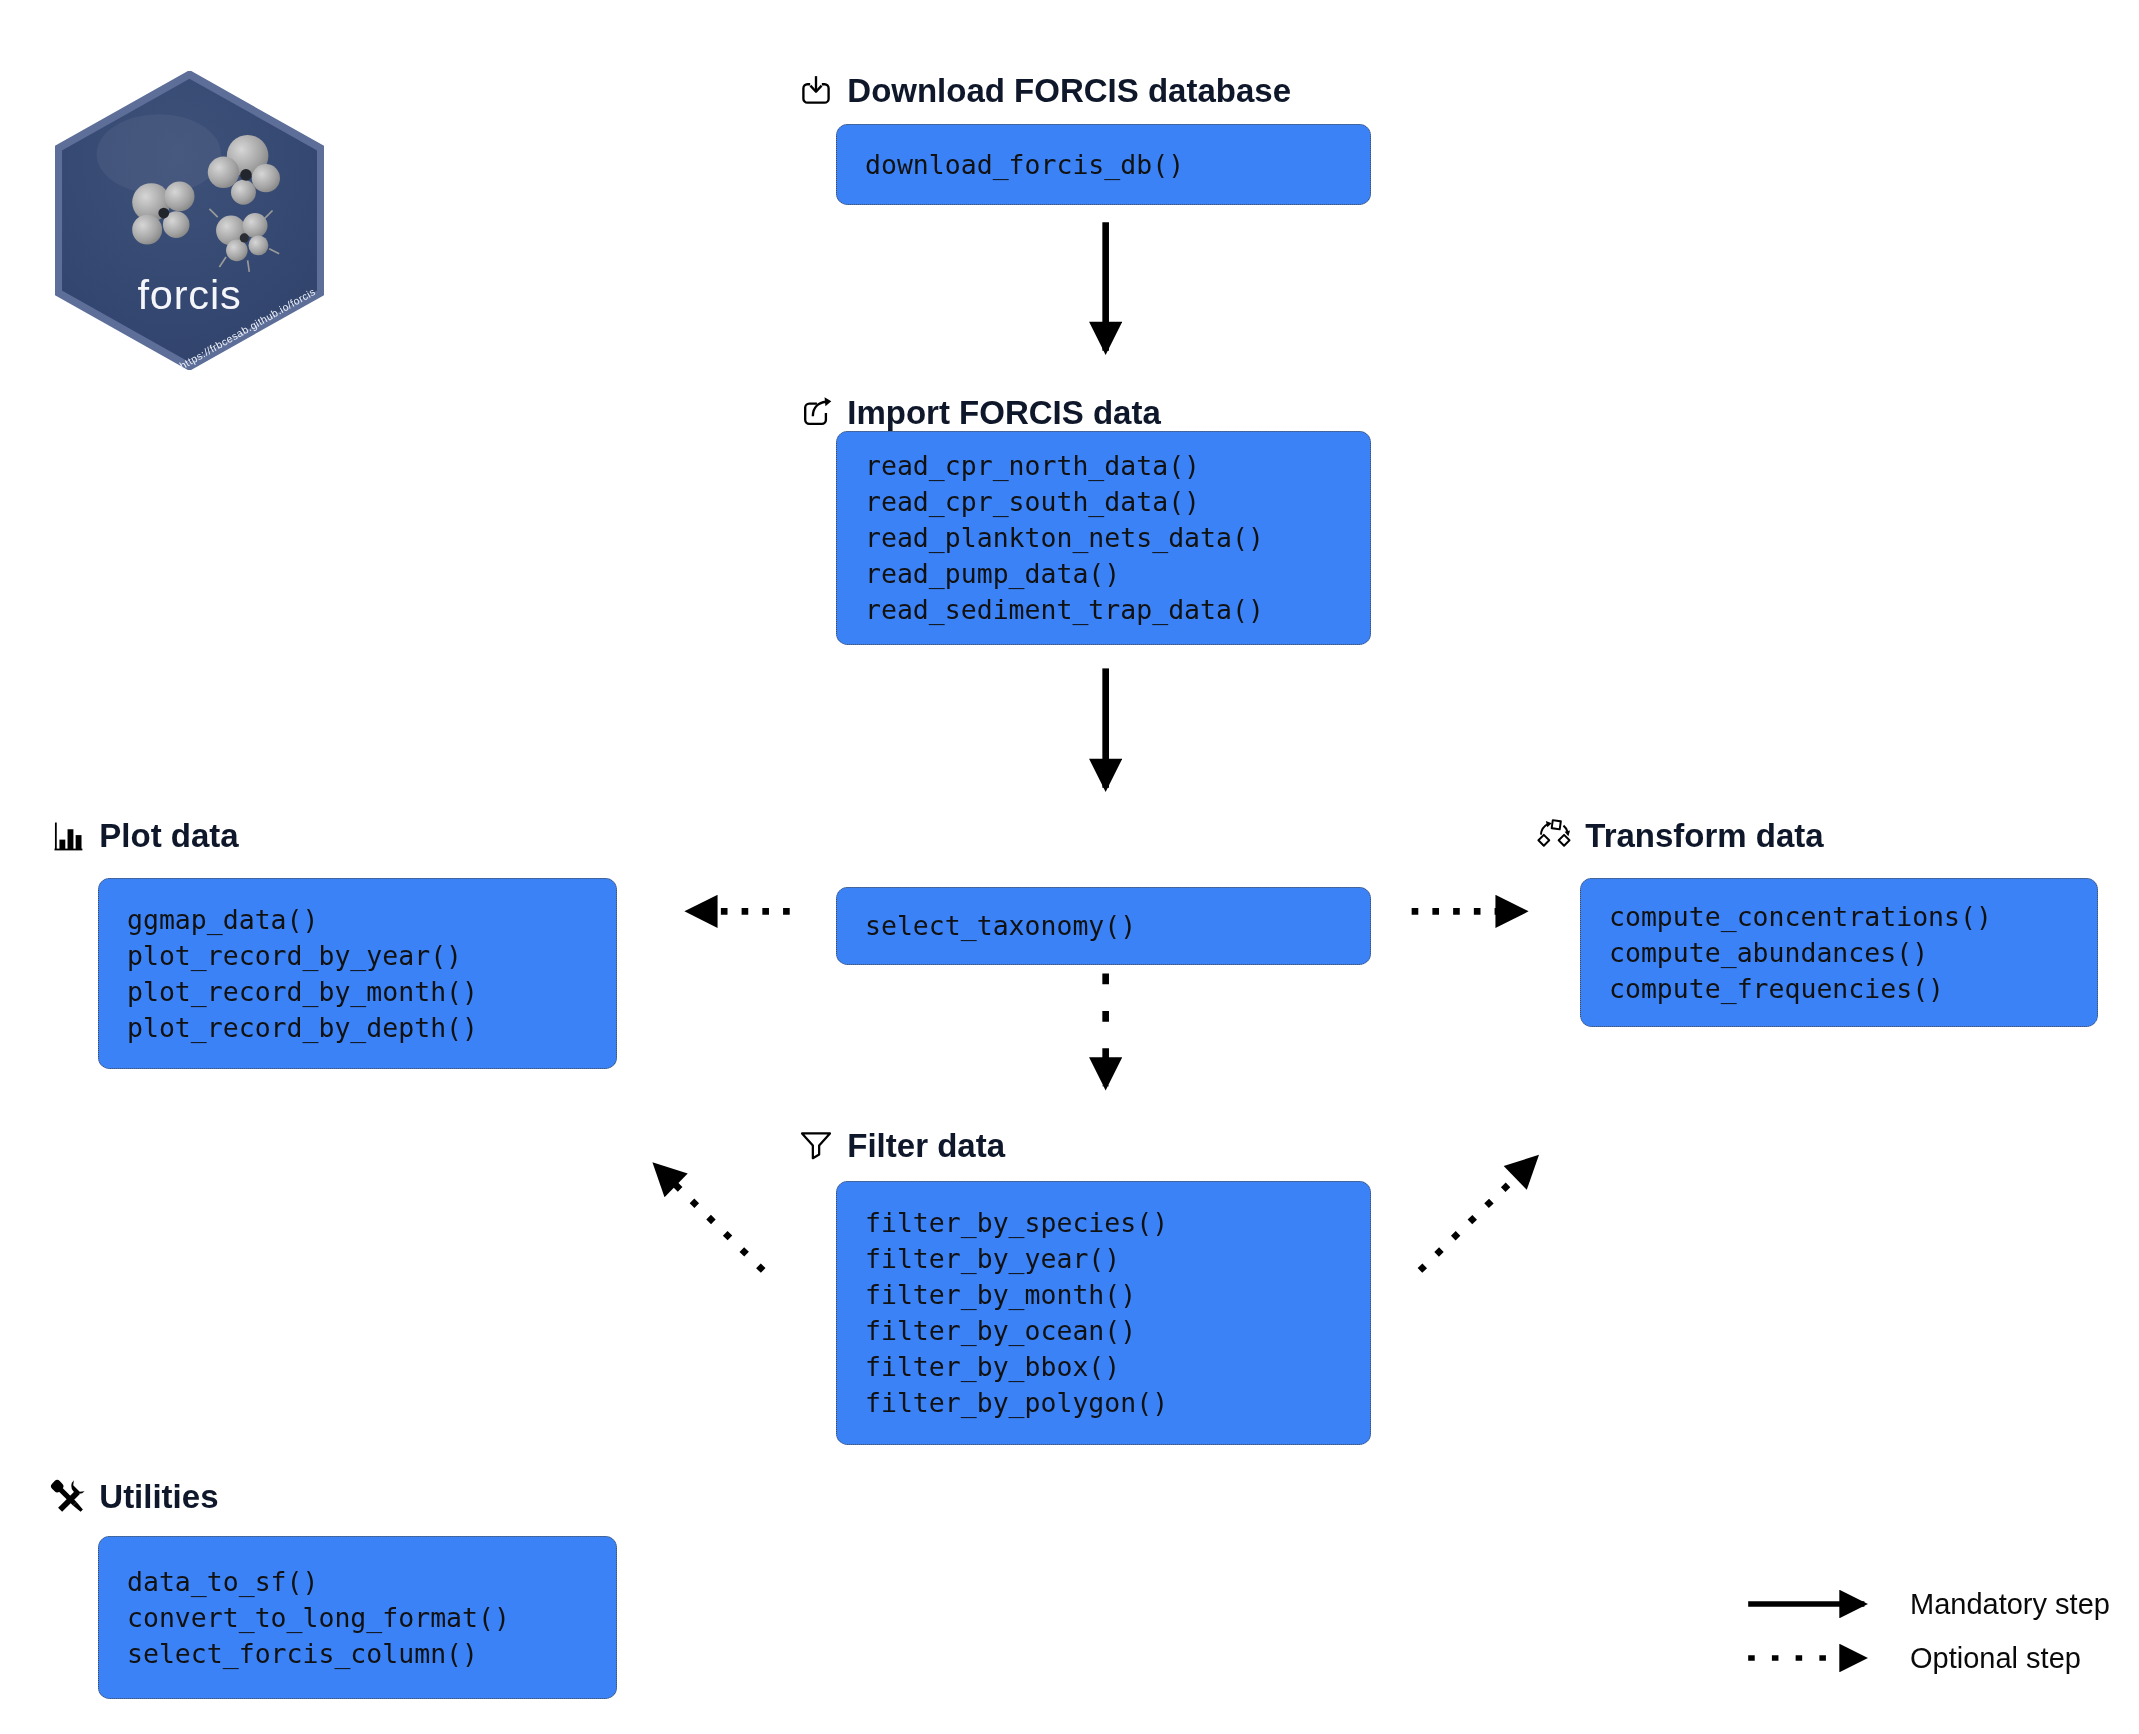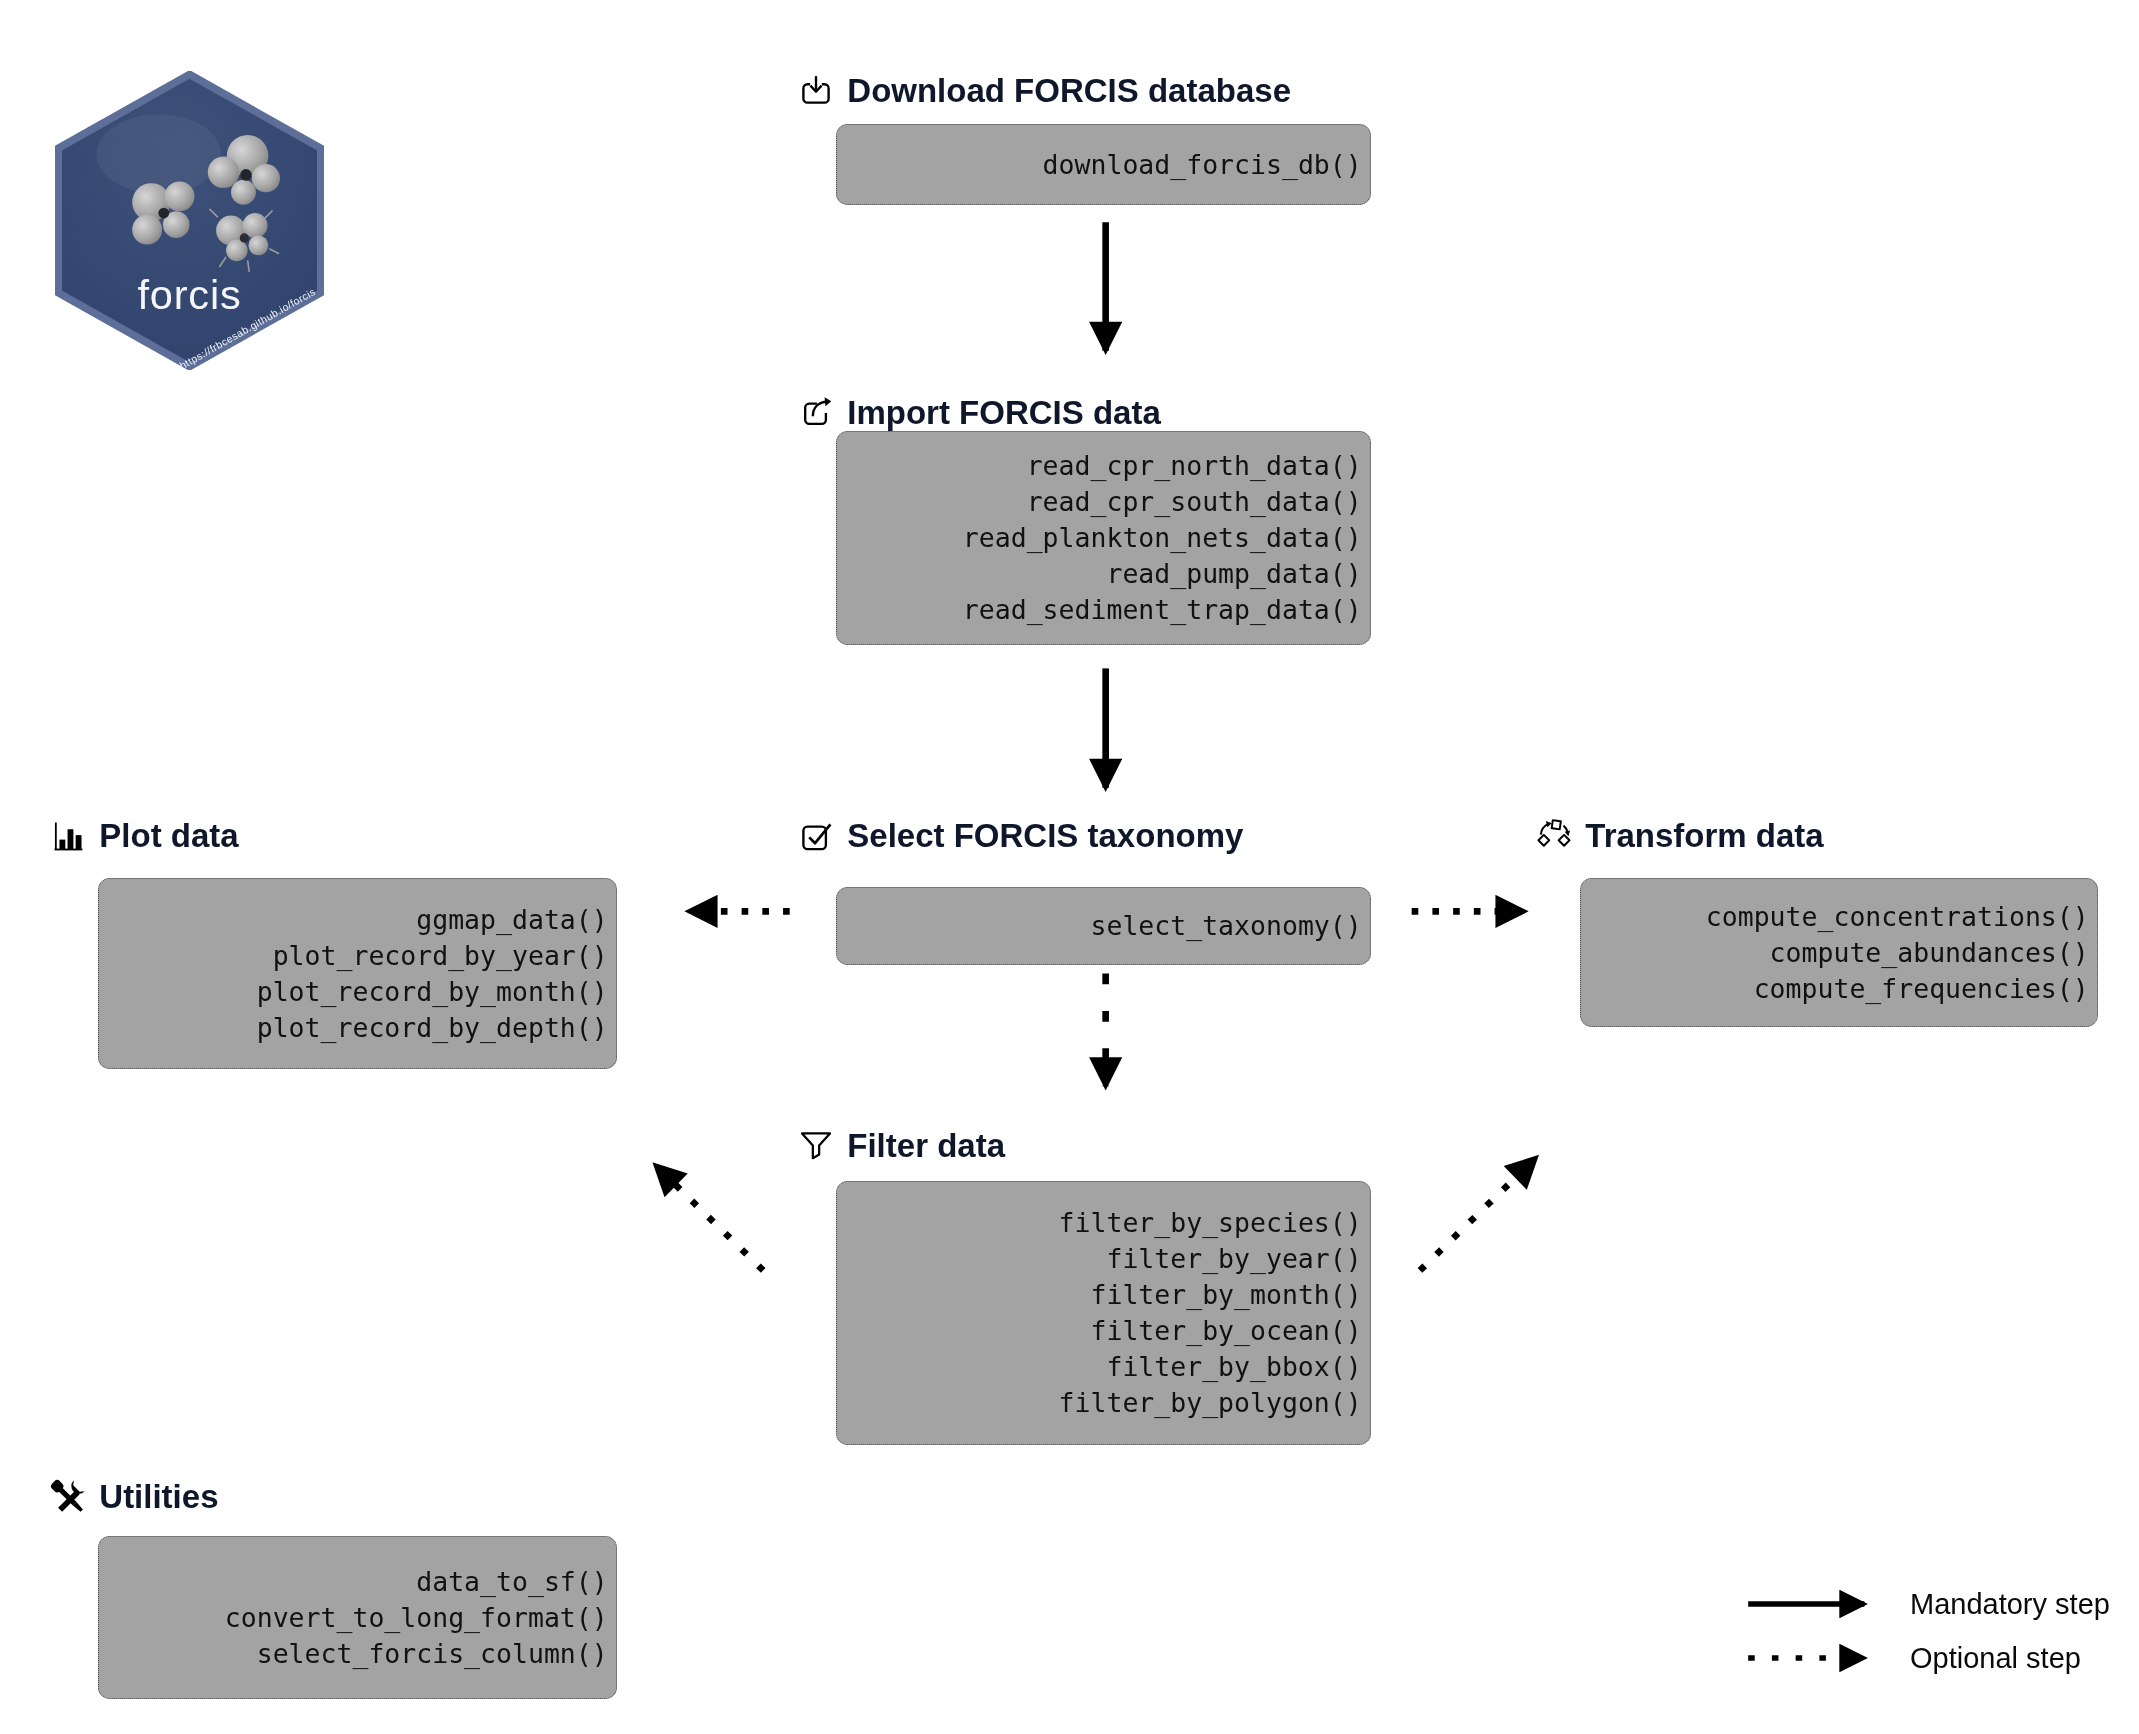--- a/index.html
+++ b/index.html
@@ -23,22 +23,21 @@
     font-size:33px;font-weight:700;color:#0f172a;
     white-space:nowrap;letter-spacing:0px;
   }
   .fbox{
     position:absolute;
     border:1.7px dotted #4a4a4a;
     border-radius:11.6px;
     box-sizing:border-box;
     display:flex;flex-direction:column;justify-content:center;
     padding-left:28px;padding-right:8.3px;
-    background:#a3a3a3;
-    align-items:flex-end;
+    background:#3b82f6;
   }
   .code-line{
     font-family:"DejaVu Sans Mono","Liberation Mono",monospace;
     font-size:26.5px;line-height:36px;color:#111111;
     white-space:nowrap;
   }
   .legend{position:absolute;display:flex;flex-direction:column;gap:18px;}
   .legend-row{display:flex;align-items:center;height:36px;}
   .legend-row svg{display:block;flex:0 0 auto;}
   .legend-label{font-size:29px;color:#0a0a0a;margin-left:10px;white-space:nowrap;}
@@ -144,29 +143,20 @@
     <span class="htext">Import FORCIS data</span>
   </div>
   <div class="fbox" style="left:836px;top:431px;width:535px;height:214px;">
     <div class="code-line">read_cpr_north_data()</div>
     <div class="code-line">read_cpr_south_data()</div>
     <div class="code-line">read_plankton_nets_data()</div>
     <div class="code-line">read_pump_data()</div>
     <div class="code-line">read_sediment_trap_data()</div>
   </div>
 
-  <div class="heading" style="left:798px;top:815px;">
-    <span class="hicon">
-      <svg viewBox="0 0 40 40" fill="none" stroke="#000" stroke-width="2.6" stroke-linejoin="round">
-        <rect x="6" y="9.5" width="25" height="25" rx="4.5"></rect>
-        <path d="M12.5,21.5 l6.5,6.5 L36,7" stroke-width="3"></path>
-      </svg>
-    </span>
-    <span class="htext">Select FORCIS taxonomy</span>
-  </div>
   <div class="fbox" style="left:836px;top:871px;width:535px;height:78px;margin-top:16px;">
     <div class="code-line">select_taxonomy()</div>
   </div>
 
   <div class="heading" style="left:50px;top:815px;">
     <span class="hicon">
       <svg viewBox="0 0 40 40">
         <g stroke="#000" stroke-width="2">
           <line x1="6.5" y1="5" x2="6.5" y2="35"></line>
           <line x1="5" y1="35" x2="36" y2="35"></line>

